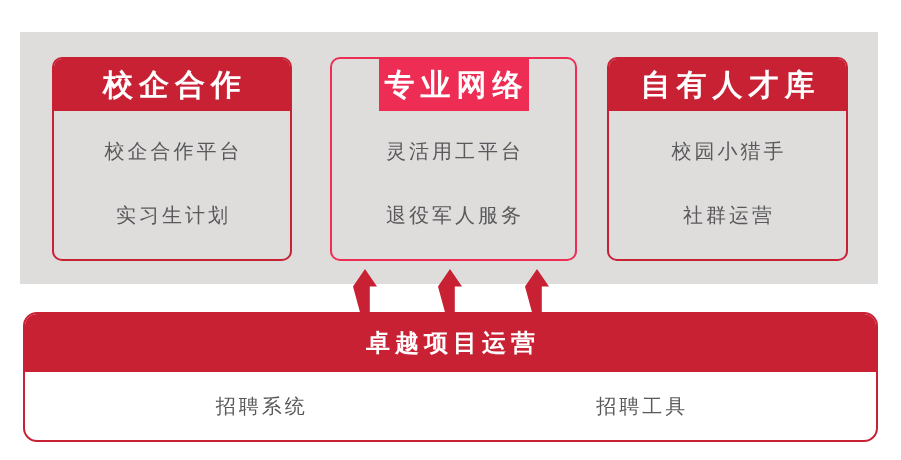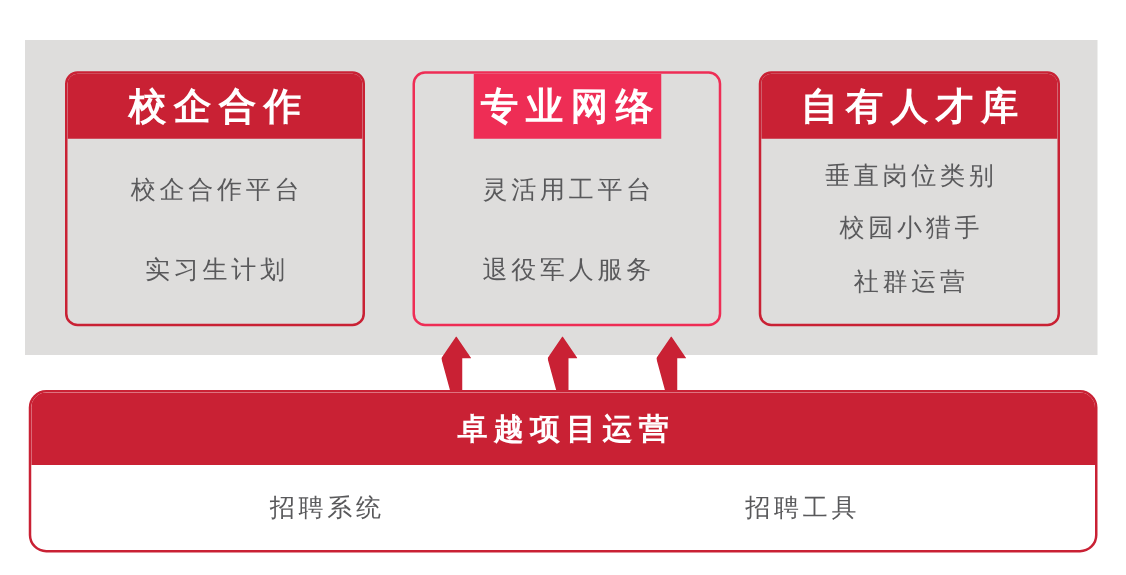--- a/index.html
+++ b/index.html
@@ -55,21 +55,20 @@
       <div class="card-header">专业网络</div>
       <div class="card-body">
         <div class="card-item">灵活用工平台</div>
         <div class="card-item">退役军人服务</div>
       </div>
     </div>
 
     <div class="card card-3">
       <div class="card-header">自有人才库</div>
       <div class="card-body">
-        <div class="card-item">垂直岗位类别</div>
         <div class="card-item">校园小猎手</div>
         <div class="card-item">社群运营</div>
       </div>
     </div>
 
   </div>
 
   <div class="arrow-up arrow-a"></div>
   <div class="arrow-up arrow-b"></div>
   <div class="arrow-up arrow-c"></div>

